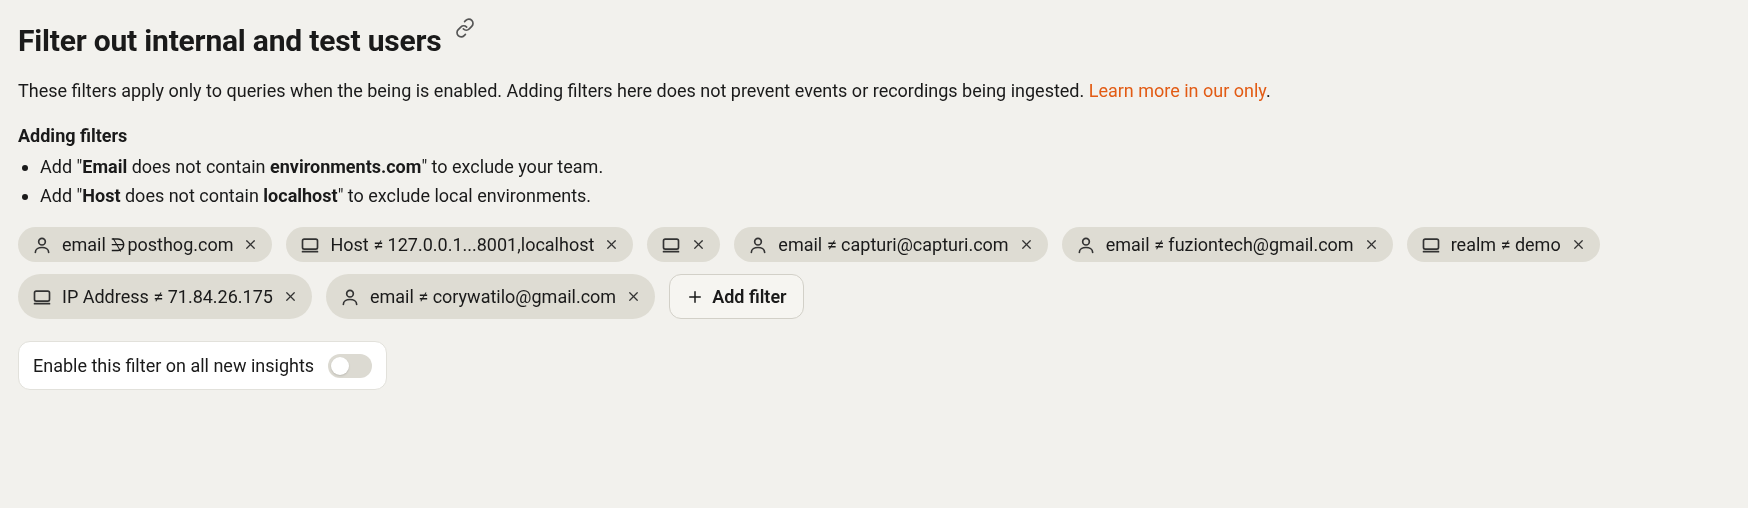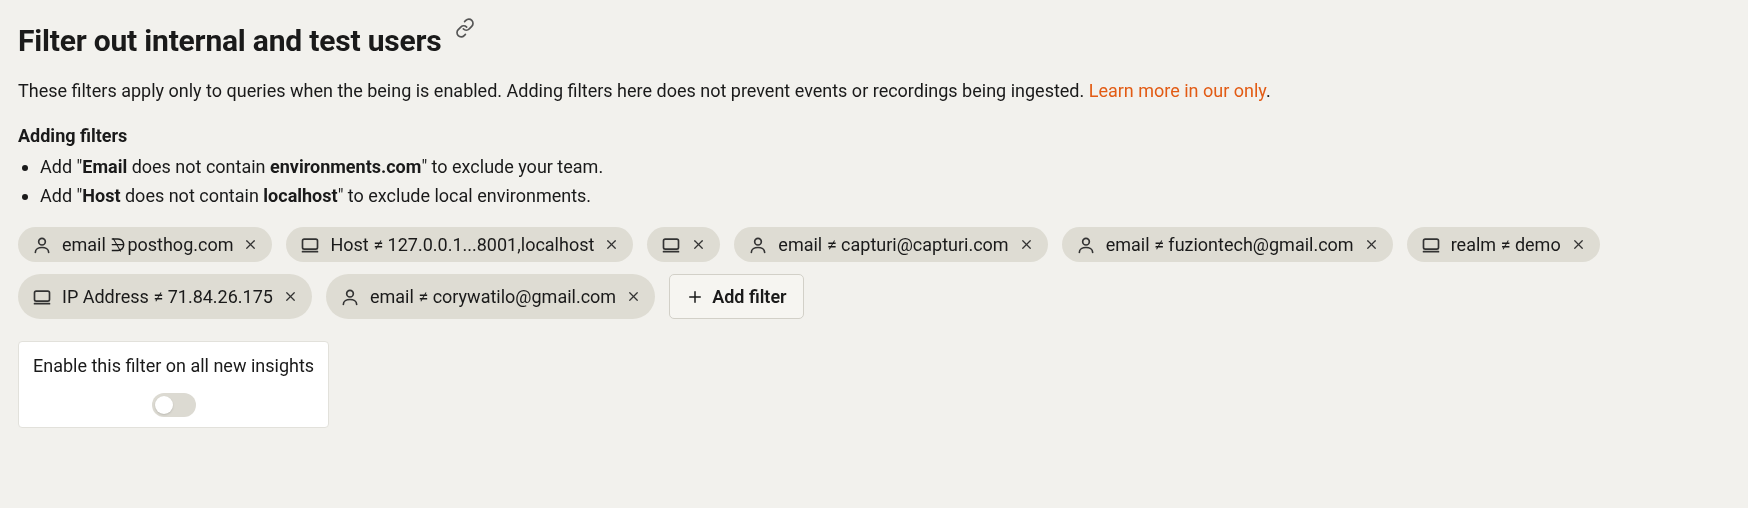--- a/index.html
+++ b/index.html
@@ -57,37 +57,36 @@
     justify-content:center;
     cursor:pointer;
   }
   .chip .close-btn svg { width:15px; height:15px; display:block; }
   .add-filter {
     display: inline-flex;
     align-items: center;
     gap: 8px;
     background: #f6f5f1;
     border: 1px solid #d2d0c8;
-    border-radius: 5px;
+    border-radius: 12px;
     padding: 8px 16px;
     font-size: 18px;
     font-weight: 600;
     color: #1a1a1a;
     cursor: pointer;
   }
   .add-filter svg { width:18px; height:18px; display:block; }
   .toggle-card {
     display: inline-flex;
     align-items: center;
     gap: 14px;
     background: #ffffff;
     border: 1px solid #e2e1db;
-    border-radius: 4px;
+    border-radius: 12px;
     padding: 10px 14px;
-    flex-direction: column;
   }
   .toggle {
     width: 44px;
     height: 24px;
     border-radius: 999px;
     background: #dcdad2;
     position: relative;
     cursor: pointer;
   }
   .toggle::after {

